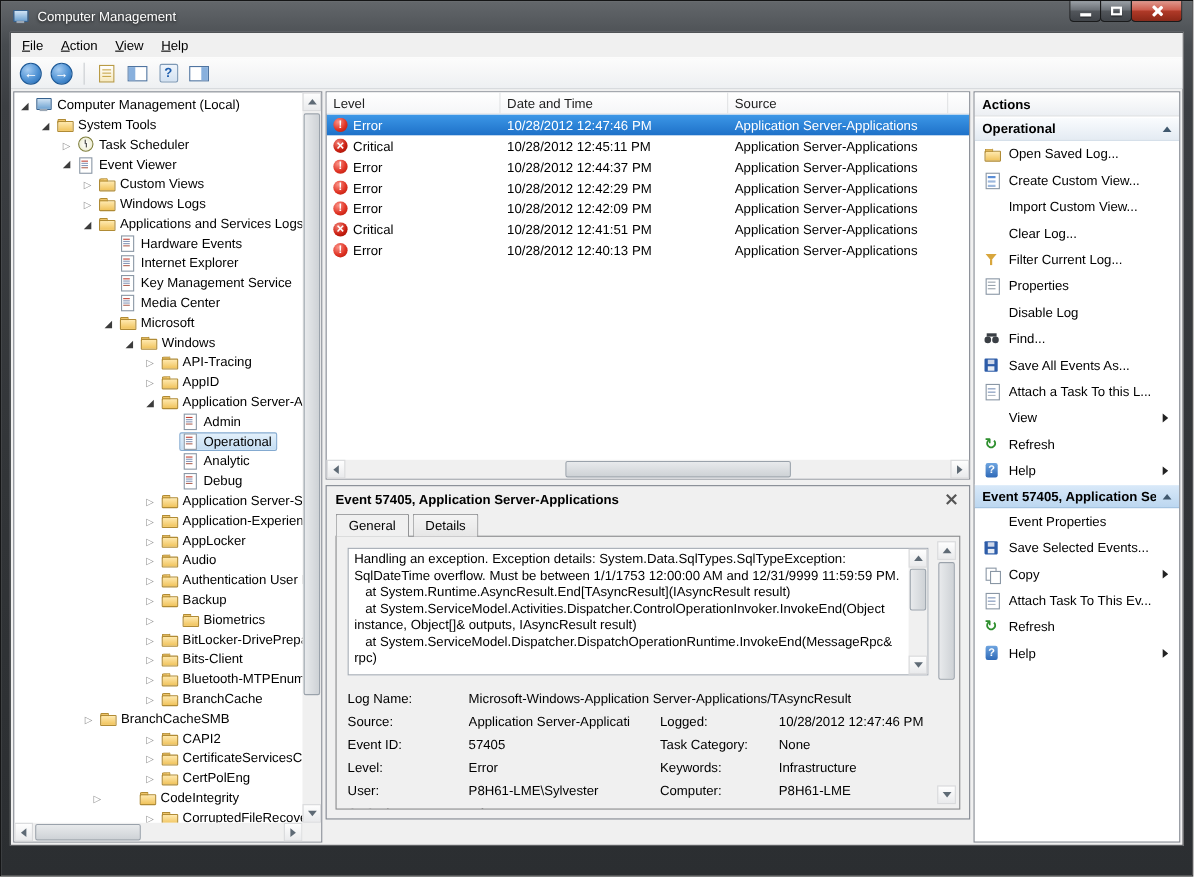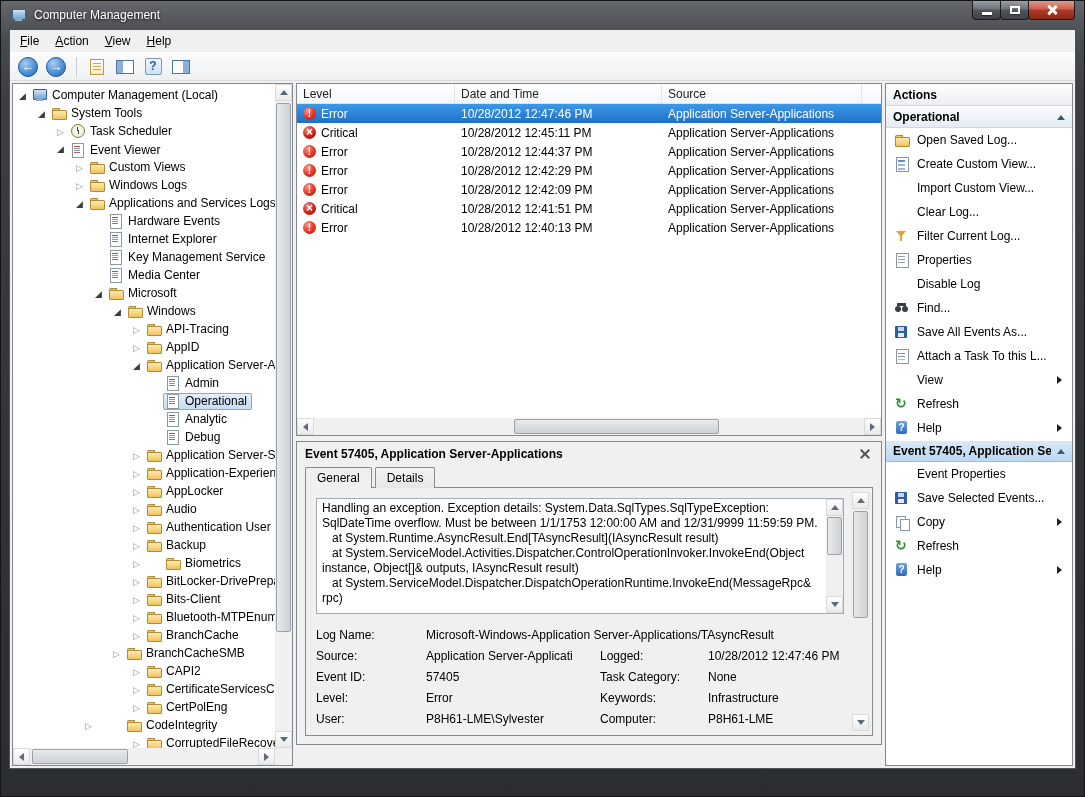--- a/index.html
+++ b/index.html
@@ -428,21 +428,21 @@
                 <span class="tree-label">Bluetooth-MTPEnum</span>
               </span>
             </div>
             <div class="tree-item" style="padding-left: 116px;">
               <span class="expander collapsed"></span>
               <span class="tree-entry">
                 <span class="icn icn-folder"></span>
                 <span class="tree-label">BranchCache</span>
               </span>
             </div>
-            <div class="tree-item" style="padding-left: 96px;">
+            <div class="tree-item" style="padding-left: 60px;">
               <span class="expander collapsed"></span>
               <span class="tree-entry">
                 <span class="icn icn-folder"></span>
                 <span class="tree-label">BranchCacheSMB</span>
               </span>
             </div>
             <div class="tree-item" style="padding-left: 116px;">
               <span class="expander collapsed"></span>
               <span class="tree-entry">
                 <span class="icn icn-folder"></span>
@@ -727,20 +727,24 @@
             <div class="action-item">
               <span class="ai ai-save"></span>
               <span class="a-label">Save Selected Events...</span>
             </div>
             <div class="action-item">
               <span class="ai ai-copy"></span>
               <span class="a-label">Copy</span>
               <span class="sub-arr"></span>
             </div>
             <div class="action-item">
+              <span class="ai ai-task"></span>
+              <span class="a-label">Attach Task To This Ev...</span>
+            </div>
+            <div class="action-item">
               <span class="ai ai-refresh"></span>
               <span class="a-label">Refresh</span>
             </div>
             <div class="action-item">
               <span class="ai ai-help"></span>
               <span class="a-label">Help</span>
               <span class="sub-arr"></span>
             </div>
           </div>
       </div>

